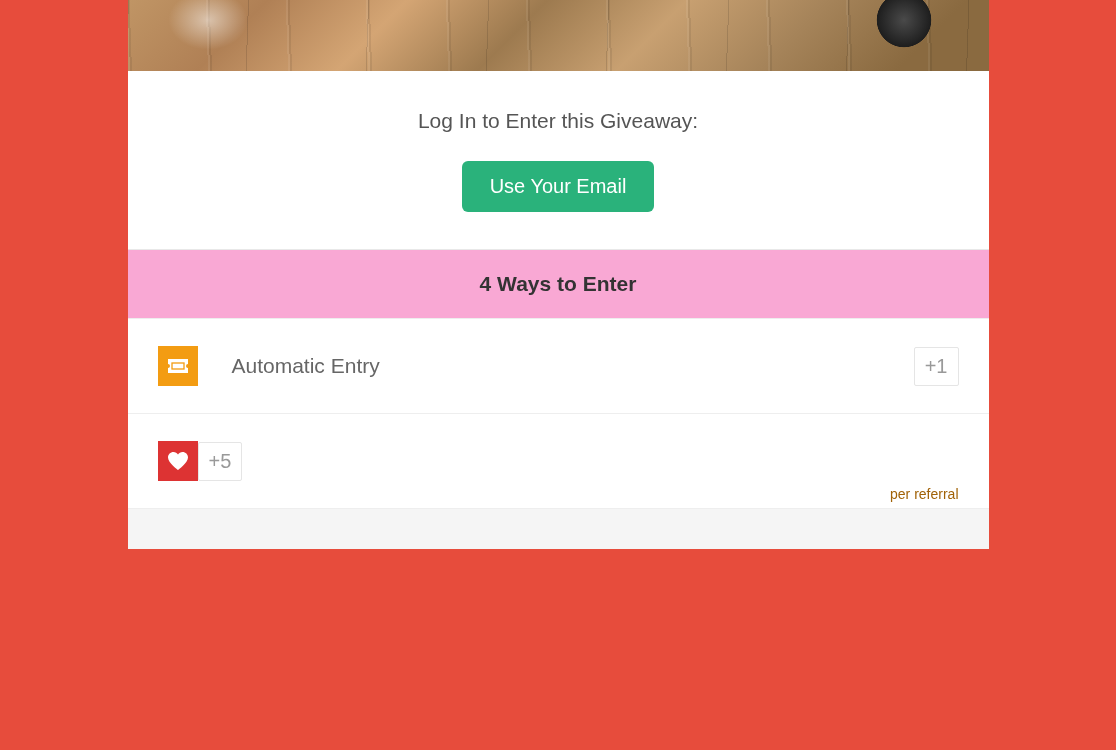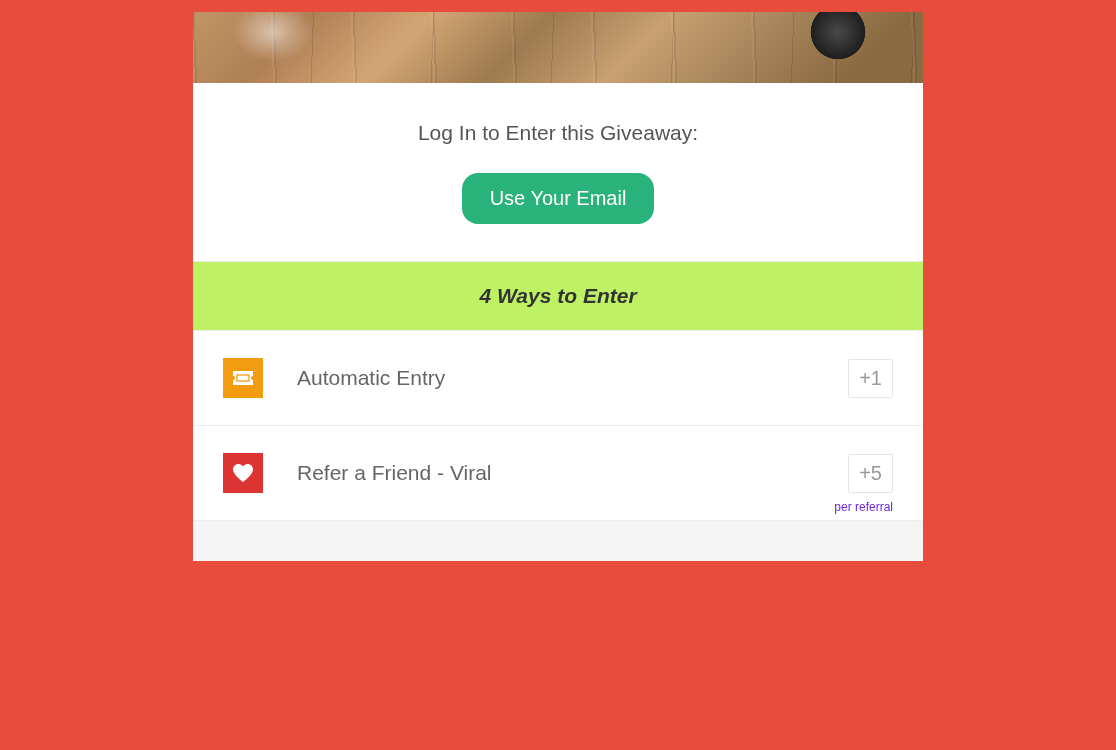--- a/index.html
+++ b/index.html
@@ -10,23 +10,23 @@
     body {
       font-family: -apple-system, BlinkMacSystemFont, "Segoe UI", Helvetica, Arial, sans-serif;
       background: #e74c3c;
       width: 1116px;
       height: 750px;
       display: flex;
       justify-content: center;
       align-items: flex-start;
     }
     .widget {
-      width: 730px;
+      width: 861px;
       background: #fff;
-      margin-top: 12px;
+      margin-top: 0;
     }
     .hero-image {
       width: 100%;
       height: 71px;
       background: linear-gradient(
         135deg,
         #c09565 0%, #b08055 15%, #d4a574 30%, #9d7a4f 45%, #c8a071 60%, #a6845a 75%, #8a6a40 90%
       );
       position: relative;
       overflow: hidden;
@@ -73,31 +73,30 @@
       color: #555;
       margin-bottom: 28px;
       font-weight: 400;
     }
     .email-button {
       display: inline-block;
       background: #2ab27b;
       color: #fff;
       font-size: 20px;
       padding: 14px 28px;
-      border-radius: 16px;
+      border-radius: 6px;
       border: none;
       cursor: pointer;
       font-weight: 400;
     }
     .ways-header {
-      background: #bef264;
+      background: #f9a8d4;
       padding: 22px 10px;
       text-align: center;
       border-bottom: 1px solid #eee;
-      font-style: italic;
     }
     .ways-title {
       font-size: 21px;
       font-weight: 700;
       color: #333;
     }
     .entry-row {
       display: flex;
       align-items: center;
       padding: 27px 30px 27px 30px;
@@ -133,22 +132,22 @@
       font-size: 20px;
       padding: 7px 10px;
       min-width: 42px;
       text-align: center;
       border-radius: 2px;
     }
     .per-referral {
       position: absolute;
       right: 30px;
       bottom: 6px;
-      font-size: 12px;
-      color: #6d28d9;
+      font-size: 14px;
+      color: #a16207;
     }
     .footer-bar {
       background: #f5f5f5;
       height: 40px;
     }
   </style>
 </head>
 <body>
 
 <div class="widget">
@@ -178,19 +177,18 @@
   </div>
 
 
 
   <div class="entry-row">
     <div class="entry-icon red">
       <svg width="20" height="18" viewBox="0 0 20 18">
         <path fill="#fff" d="M10 18 C10 18 0 11 0 5.5 C0 2.4 2.4 0 5.5 0 C7.4 0 9 1 10 2.5 C11 1 12.6 0 14.5 0 C17.6 0 20 2.4 20 5.5 C20 11 10 18 10 18 Z"></path>
       </svg>
     </div>
-    <div class="entry-label">Refer a Friend - Viral</div>
     <div class="points-badge">+5</div>
     <div class="per-referral">per referral</div>
   </div>
 
   <div class="footer-bar"></div>
 </div>
 
 </body></html>

